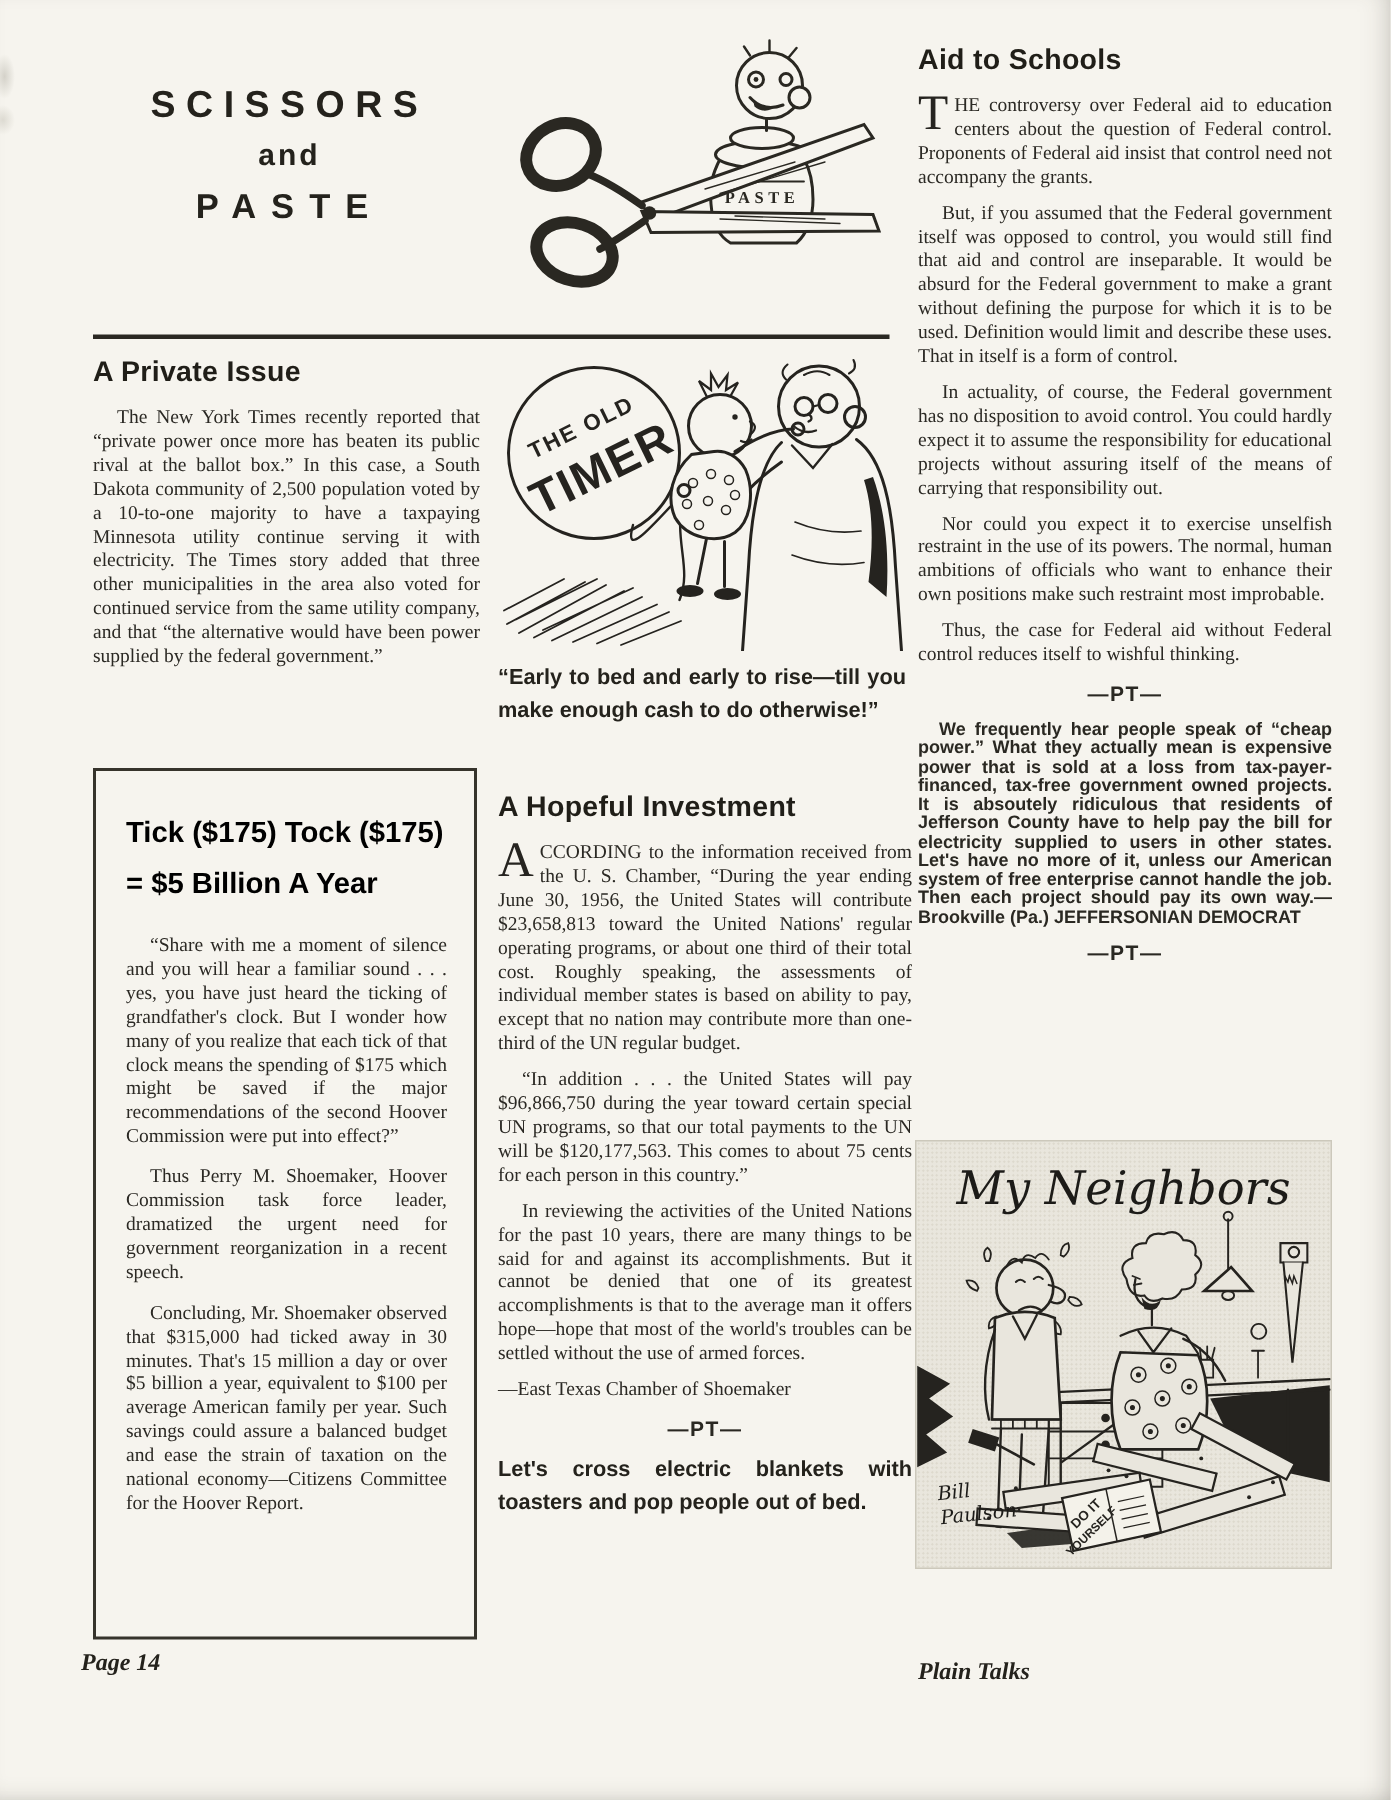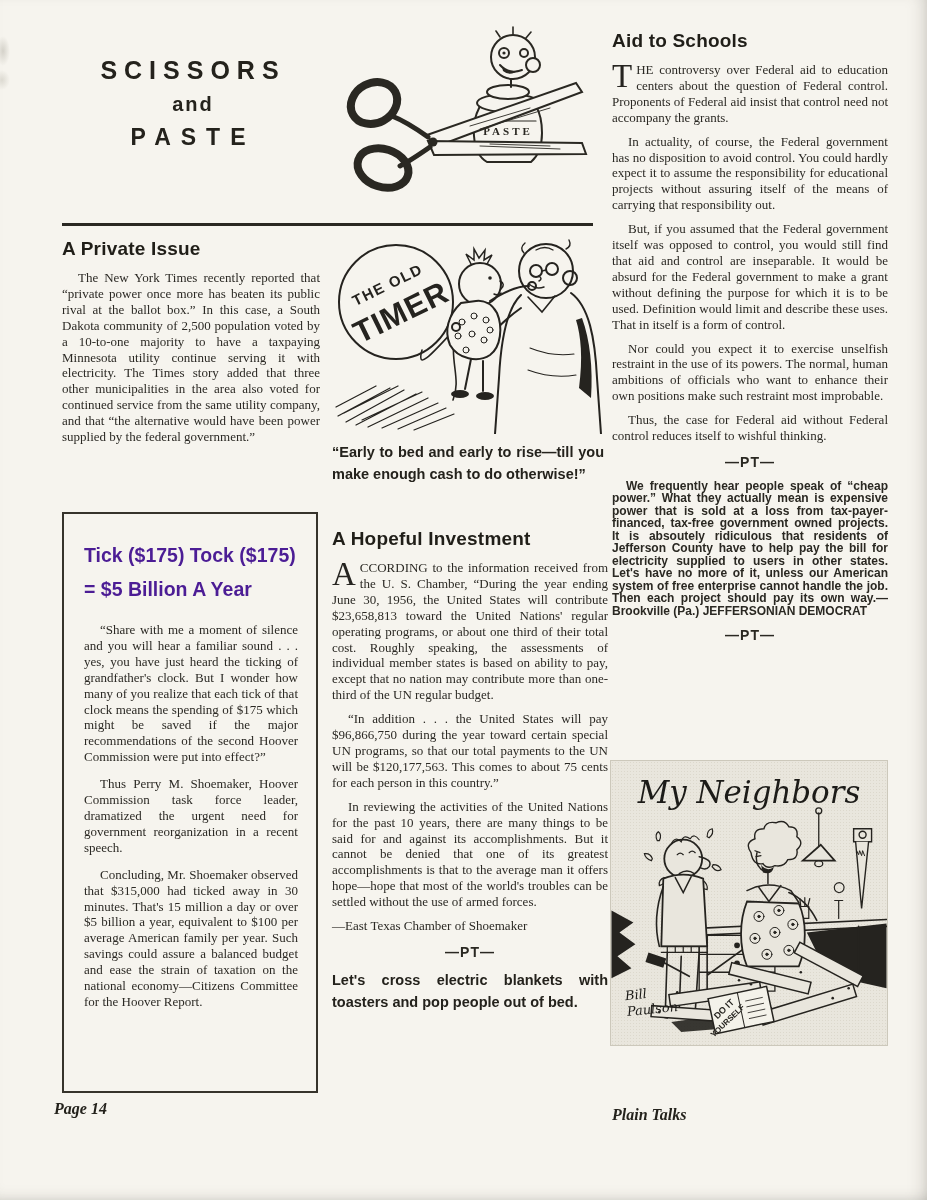--- a/index.html
+++ b/index.html
@@ -30,21 +30,21 @@
       letter-spacing:1px;text-align:center;margin:10px 0;color:#2a2822;}
   .caption{font-family:"Liberation Sans",sans-serif;font-weight:700;font-size:14.5px;
            line-height:21.5px;text-align:justify;color:#24221c;}
   .attribution{font-size:13px;line-height:16px;text-align:left;margin:2px 0 0;}
 
   
   .col-left{position:absolute;left:62px;top:238px;width:258px;}
   .tick-box{position:absolute;left:62px;top:512px;width:256px;height:581px;
             border:2px solid #36332b;box-sizing:border-box;padding:24px 18px 0 20px;}
   .tick-box .bh{font-family:"Liberation Sans",sans-serif;font-weight:700;font-size:19.5px;
-                color:#4c1d95;line-height:34px;}
+                color:#000000;line-height:34px;}
   .tick-box .body{margin-top:16px;}
   .tick-box .body p{margin-bottom:11px;}
 
   .mid-figure{position:absolute;left:332px;top:226px;width:276px;height:208px;}
   .mid-caption{position:absolute;left:332px;top:442px;width:272px;}
   .col-mid{position:absolute;left:332px;top:528px;width:276px;}
   .tagline{margin-top:4px;}
 
   .col-right{position:absolute;left:612px;top:30px;width:276px;}
   .quote{font-family:"Liberation Sans",sans-serif;font-weight:700;font-size:12px;
@@ -189,22 +189,22 @@
     <div class="pt">—PT—</div>
     <div class="caption tagline">Let's cross electric blankets with toasters and pop people out of bed.</div>
   </div>
 
   <div class="col-right">
     <h2 class="heading">Aid to Schools</h2>
     <div class="body">
       <p class="first">
         <span class="dropcap">T</span><span>HE controversy over Federal aid to education centers about the question of Federal control. Proponents of Federal aid insist that control need not accompany the grants.</span>
       </p>
+      <p>But, if you assumed that the Federal government itself was opposed to control, you would still find that aid and control are inseparable. It would be absurd for the Federal government to make a grant without defining the purpose for which it is to be used. Definition would limit and describe these uses. That in itself is a form of control.</p>
       <p>In actuality, of course, the Federal government has no disposition to avoid control. You could hardly expect it to assume the responsibility for educational projects without assuring itself of the means of carrying that responsibility out.</p>
-      <p>But, if you assumed that the Federal government itself was opposed to control, you would still find that aid and control are inseparable. It would be absurd for the Federal government to make a grant without defining the purpose for which it is to be used. Definition would limit and describe these uses. That in itself is a form of control.</p>
       <p>Nor could you expect it to exercise unselfish restraint in the use of its powers. The normal, human ambitions of officials who want to enhance their own positions make such restraint most improbable.</p>
       <p>Thus, the case for Federal aid without Federal control reduces itself to wishful thinking.</p>
     </div>
     <div class="pt">—PT—</div>
     <div class="quote">We frequently hear people speak of “cheap power.” What they actually mean is expensive power that is sold at a loss from tax-payer-financed, tax-free government owned projects. It is absoutely ridiculous that residents of Jefferson County have to help pay the bill for electricity supplied to users in other states. Let's have no more of it, unless our American system of free enterprise cannot handle the job. Then each project should pay its own way.—Brookville (Pa.) JEFFERSONIAN DEMOCRAT</div>
     <div class="pt">—PT—</div>
   </div>
 
   <div class="neighbors">
     <svg viewBox="0 0 276 285">

